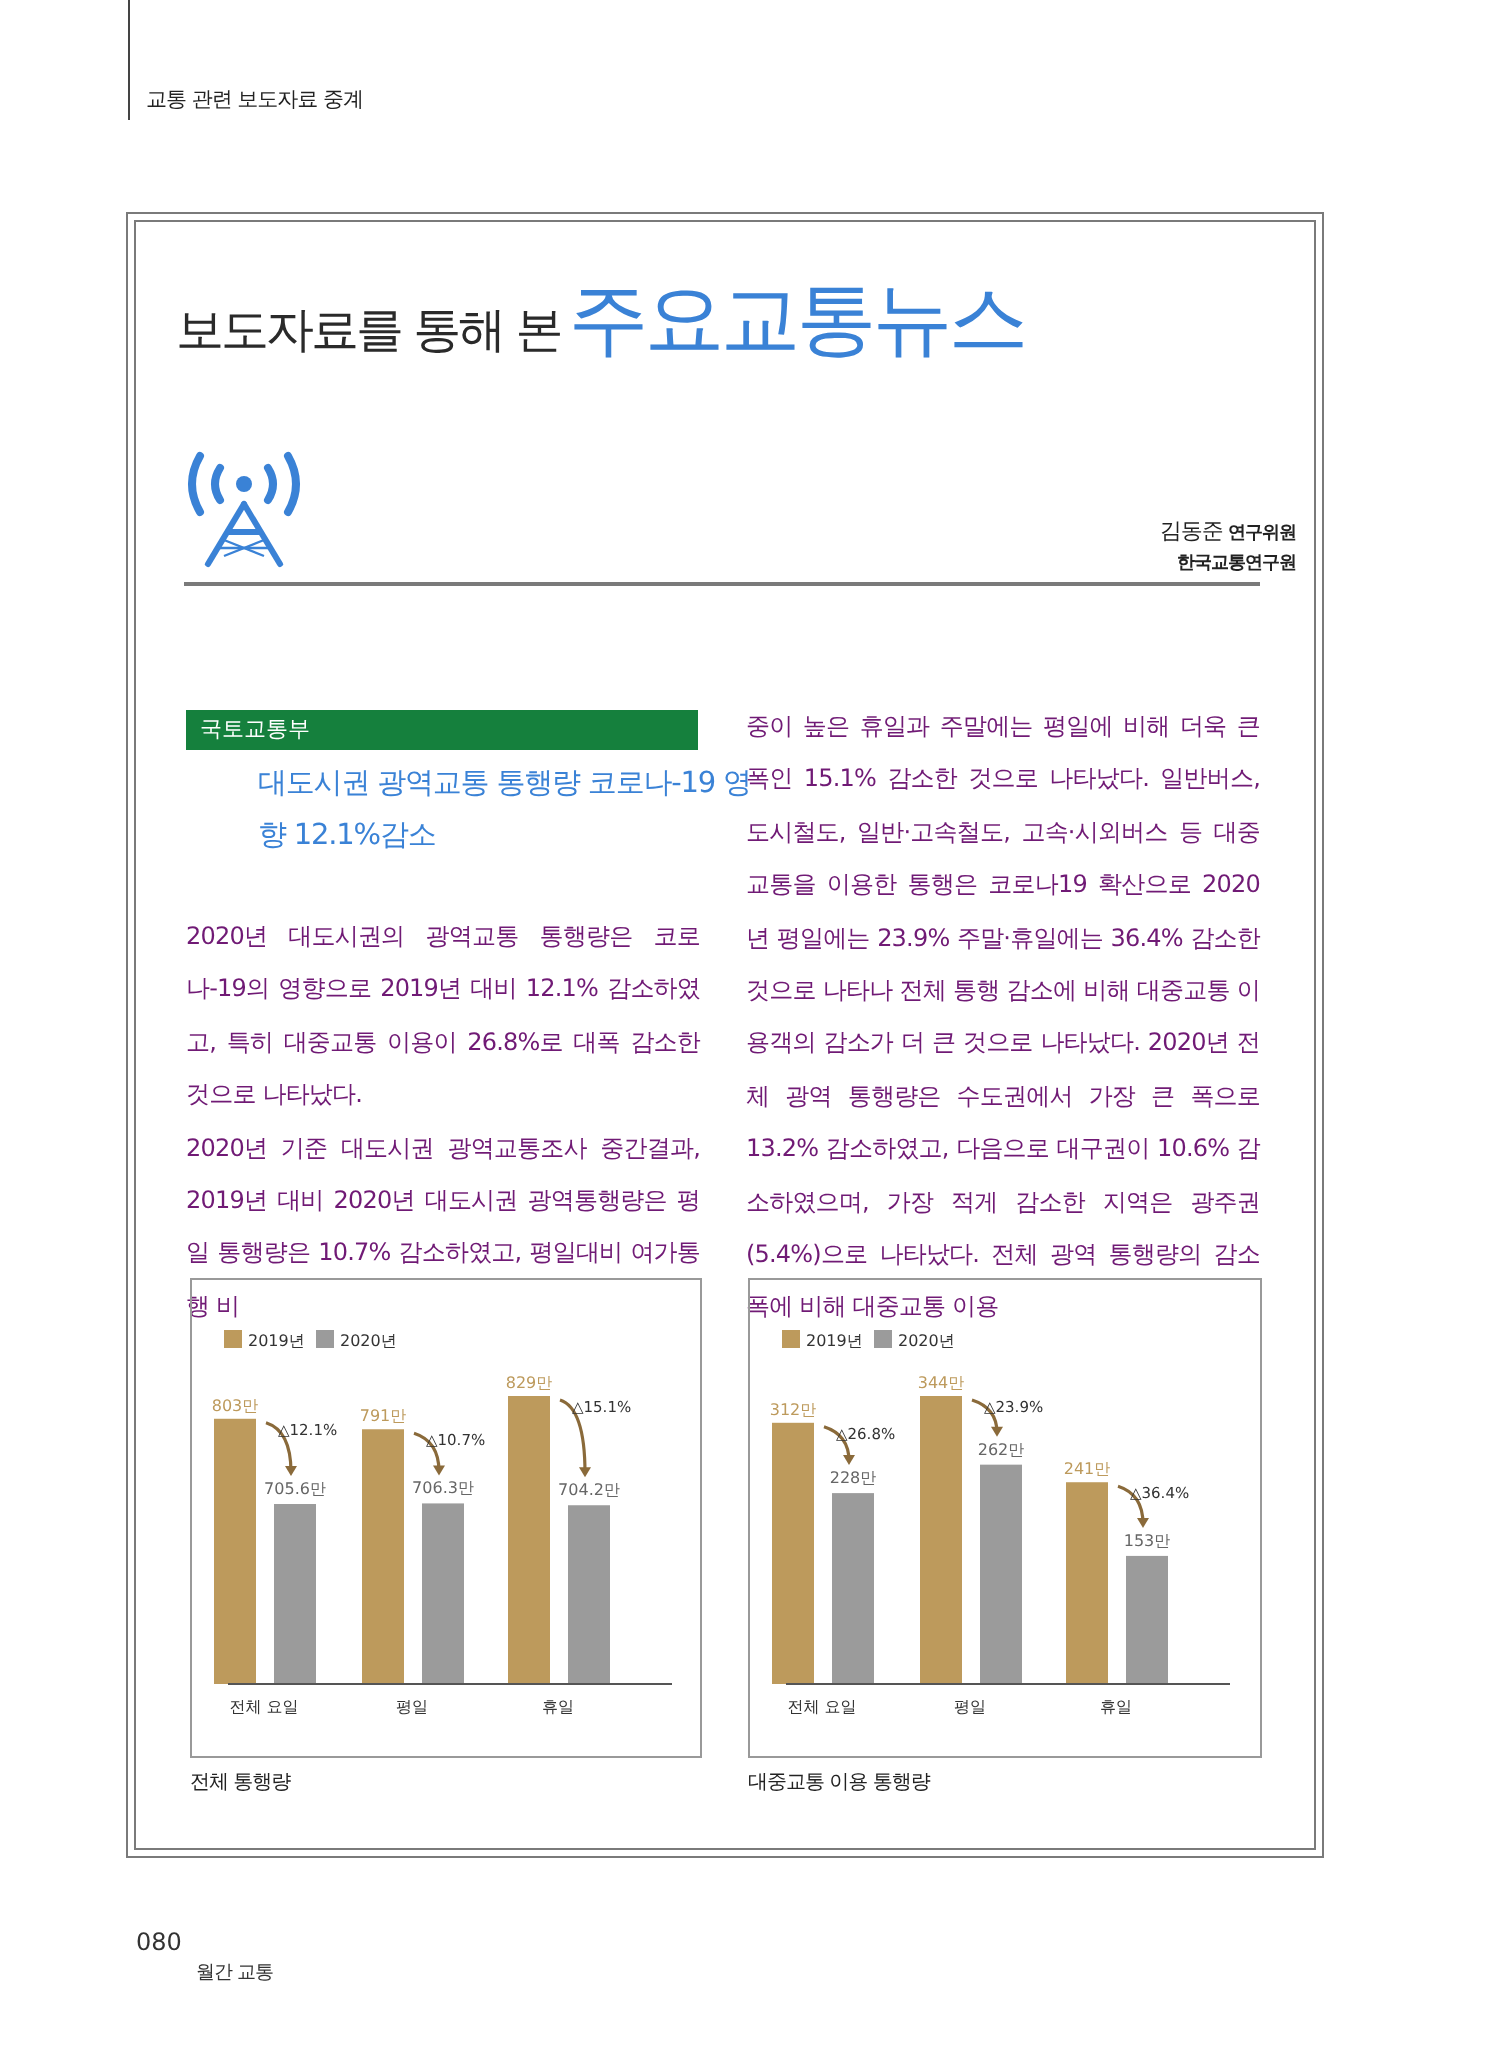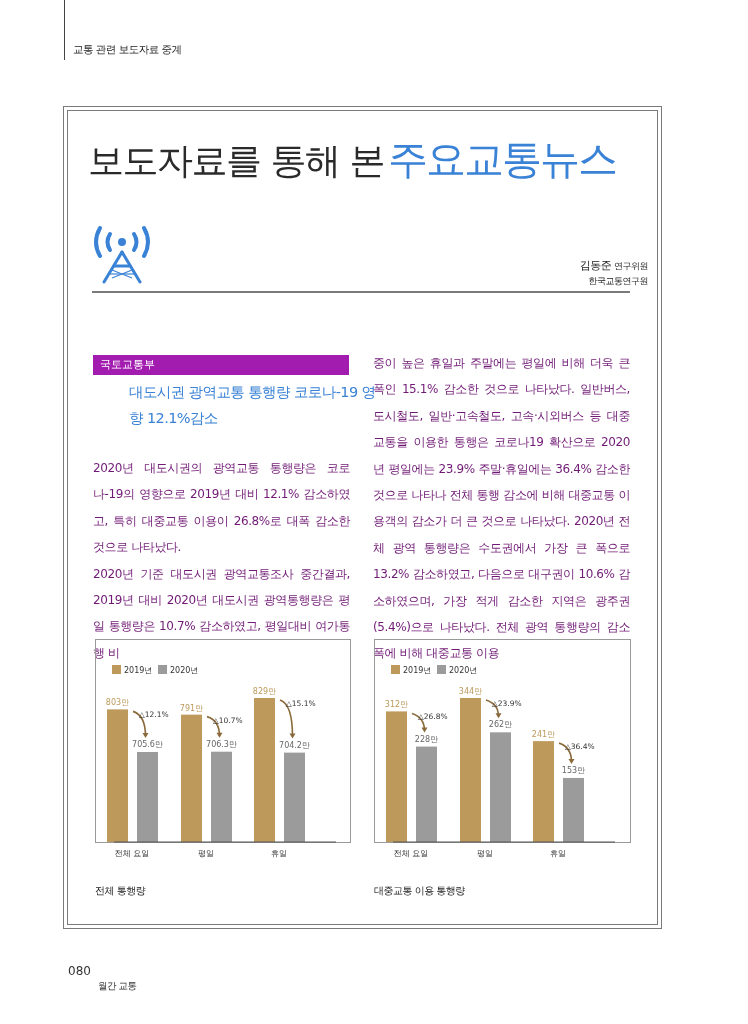--- a/index.html
+++ b/index.html
@@ -3,33 +3,33 @@
 <meta charset="utf-8">
 <style>
   * { box-sizing: border-box; margin: 0; padding: 0; }
   body { width: 748px; height: 1024px; background: #ffffff; position: relative; overflow: hidden;
          font-family: "DejaVu Sans", "Liberation Sans", sans-serif; color: #222; }
   .vline { position: absolute; left: 64px; top: 0; width: 1px; height: 60px; background: #444; }
   .section-label { position: absolute; left: 73px; top: 43px; font-size: 10.5px; color: #222; letter-spacing: -0.5px; }
   .frame-outer { position: absolute; left: 63px; top: 106px; width: 599px; height: 823px; border: 1.5px solid #7a7a7a; }
   .frame-inner { position: absolute; left: 67px; top: 110px; width: 591px; height: 815px; border: 1.5px solid #7a7a7a; }
   .title { position: absolute; left: 88px; top: 132px; white-space: nowrap; }
-  .title .t1 { font-family: "DejaVu Serif", serif; font-size: 36px; color: #2a2a2a; letter-spacing: -1.5px; font-weight: 300; vertical-align: baseline; }
+  .title .t1 { font-family: "DejaVu Serif", serif; font-size: 24px; color: #2a2a2a; letter-spacing: -1.5px; font-weight: 300; vertical-align: baseline; }
   .title .t2 { font-family: Liberation Sans, sans-serif; font-size: 40px; color: #3a82d6; letter-spacing: -2px; vertical-align: baseline; margin-left: 4px; }
   .tower { position: absolute; left: 90px; top: 220px; width: 64px; height: 66px; }
   .author { position: absolute; right: 100px; top: 258px; text-align: right; font-size: 10px; line-height: 15px; color: #222; letter-spacing: -0.5px; }
   .author .name { font-size: 11px; margin-left: 36px; }
-  .author .role { font-size: 9px; }
+  .author .role { font-size: 9px; font-weight: bold; }
   .hrule { position: absolute; left: 92px; top: 291px; width: 538px; height: 1.5px; background: #7a7a7a; }
-  .tag { position: absolute; left: 93px; top: 355px; width: 256px; height: 20px; background: #a21caf; color: #fff; font-size: 11px; line-height: 20px; padding-left: 7px; }
+  .tag { position: absolute; left: 93px; top: 355px; width: 256px; height: 20px; background: #15803d; color: #fff; font-size: 11px; line-height: 20px; padding-left: 7px; }
   .headline { position: absolute; left: 93px; top: 379px; width: 260px; font-size: 14.5px; line-height: 26px; color: #3a82d6; letter-spacing: -0.6px; margin-left: 36px; }
   .body-text { position: absolute; font-size: 12px; line-height: 26.4px; color: #701a75; text-align: justify; letter-spacing: -0.4px; }
   .col-left { left: 93px; top: 455px; width: 257px; }
   .col-right { left: 373px; top: 350px; width: 257px; }
-  .chart-box { position: absolute; top: 639px; height: 204px; border: 1.5px solid #999; }
+  .chart-box { position: absolute; top: 639px; height: 240px; border: 1.5px solid #999; }
   .chart-left { left: 95px; width: 256px; }
   .chart-right { left: 374px; width: 257px; }
   .chart-caption { position: absolute; top: 884px; font-size: 10px; color: #222; letter-spacing: -0.5px; }
   .cap-left { left: 95px; }
   .cap-right { left: 374px; }
   .footer-page { position: absolute; left: 68px; top: 964px; font-size: 12px; color: #333; }
   .footer-title { position: absolute; left: 98px; top: 966px; font-size: 9.5px; color: #333; letter-spacing: -0.5px; margin-top: 14px; }
   svg text { font-family: "DejaVu Sans", sans-serif; }
 </style>
 </head>

